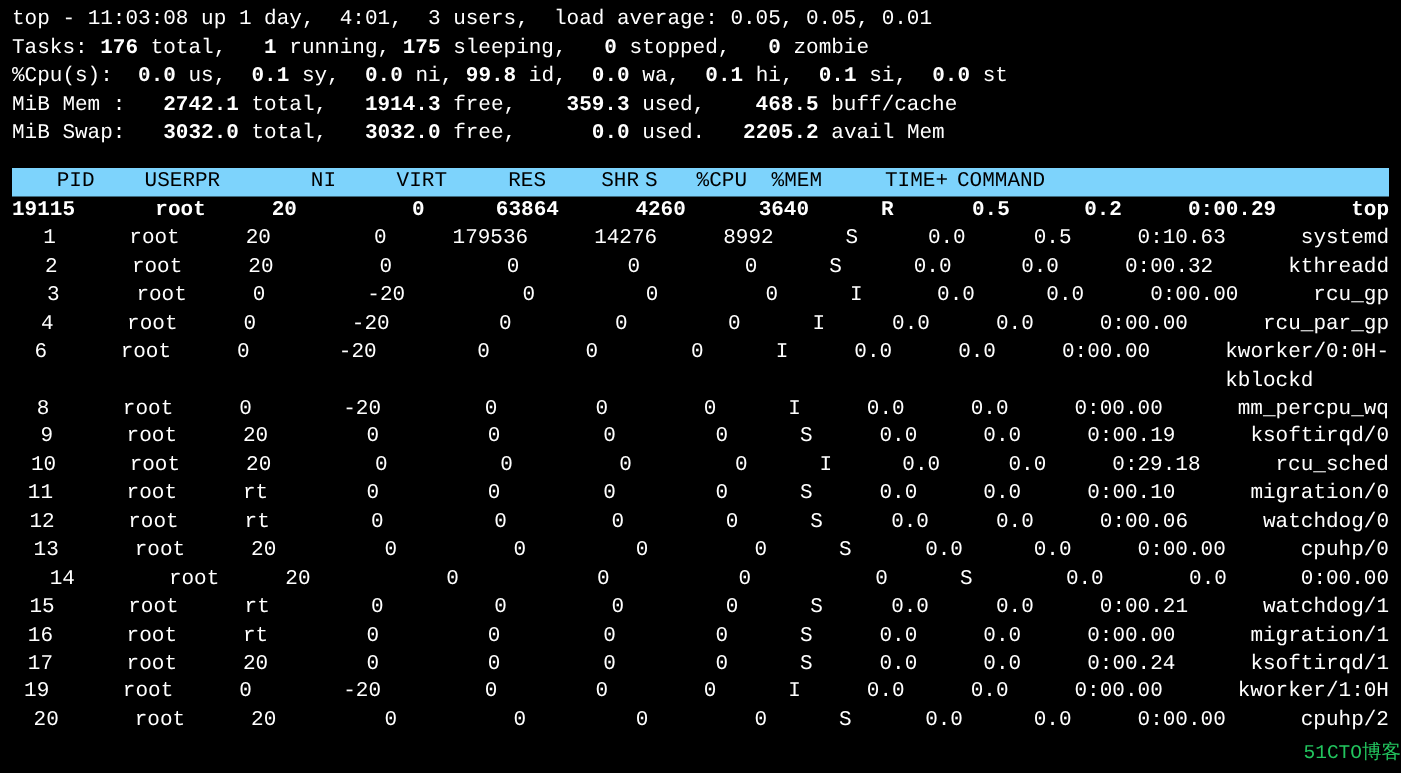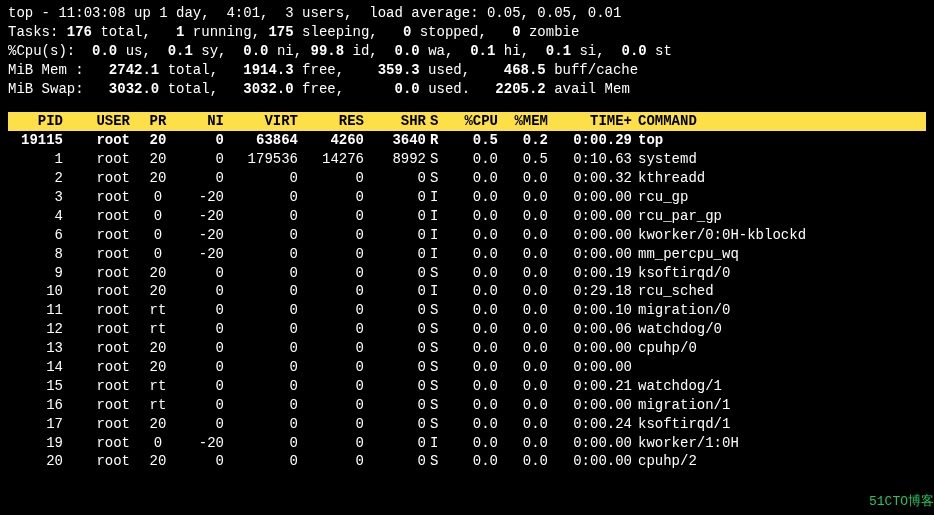--- a/index.html
+++ b/index.html
@@ -12,31 +12,32 @@
     line-height: 1.35;
     width: 934px;
     height: 515px;
     box-sizing: border-box;
     position: relative;
     overflow: hidden;
   }
   .b { font-weight: bold; }
   .hdr-row {
     display: flex;
-    background: #fde047;
+    background: #7dd3fc;
     color: #000;
-    font-weight: bold;
+    font-weight: normal;
   }
   .row {
     display: flex;
+    gap: 44px;
   }
   .row.b span { font-weight: bold; }
   .c-pid   { width: 55px; text-align: right; }
   .c-user  { width: 62px; text-align: right; padding-left: 5px; }
-  .c-pr    { width: 56px; text-align: center; }
+  .c-pr    { width: 56px; text-align: left; }
   .c-ni    { width: 38px; text-align: right; }
   .c-virt  { width: 74px; text-align: right; }
   .c-res   { width: 66px; text-align: right; }
   .c-shr   { width: 62px; text-align: right; }
   .c-s     { width: 18px; text-align: left; padding-left: 4px; }
   .c-cpu   { width: 50px; text-align: right; }
   .c-mem   { width: 50px; text-align: right; }
   .c-time  { width: 84px; text-align: right; }
   .c-cmd   { flex: 1; text-align: left; padding-left: 6px; }
   .watermark {

